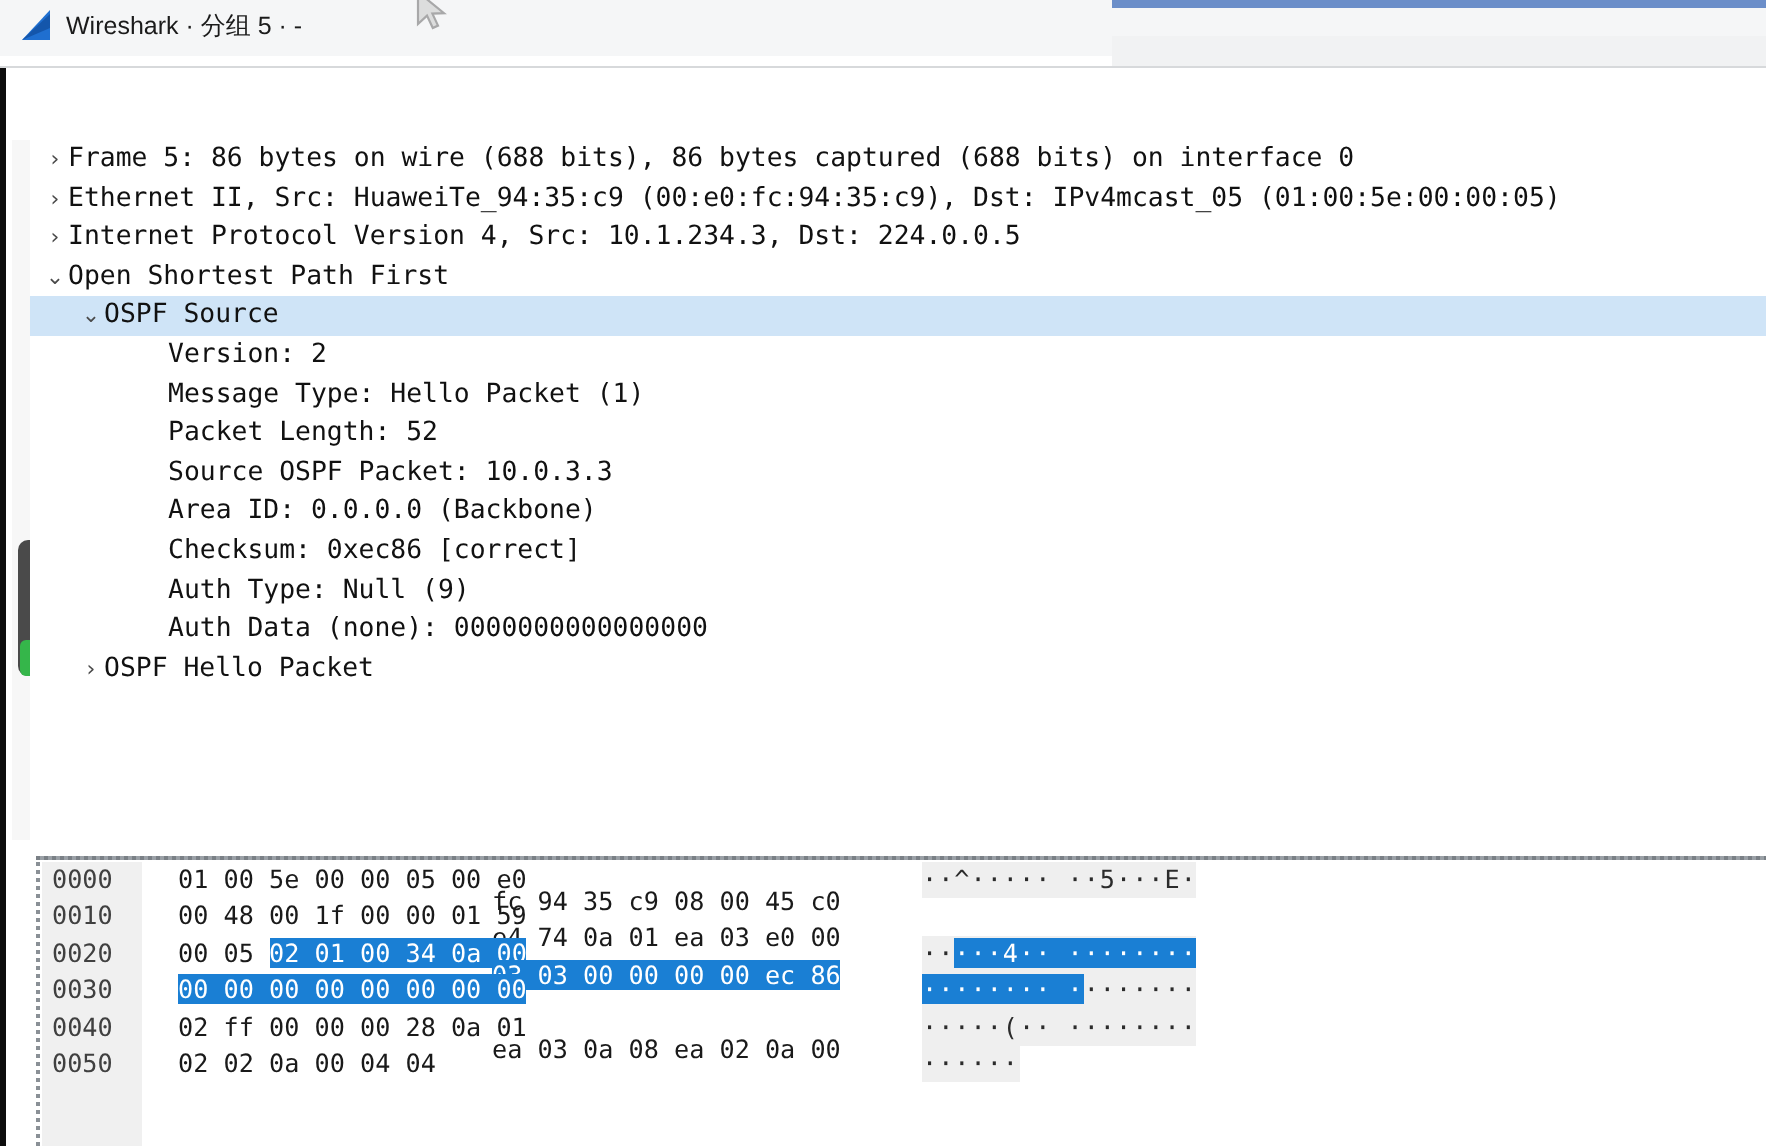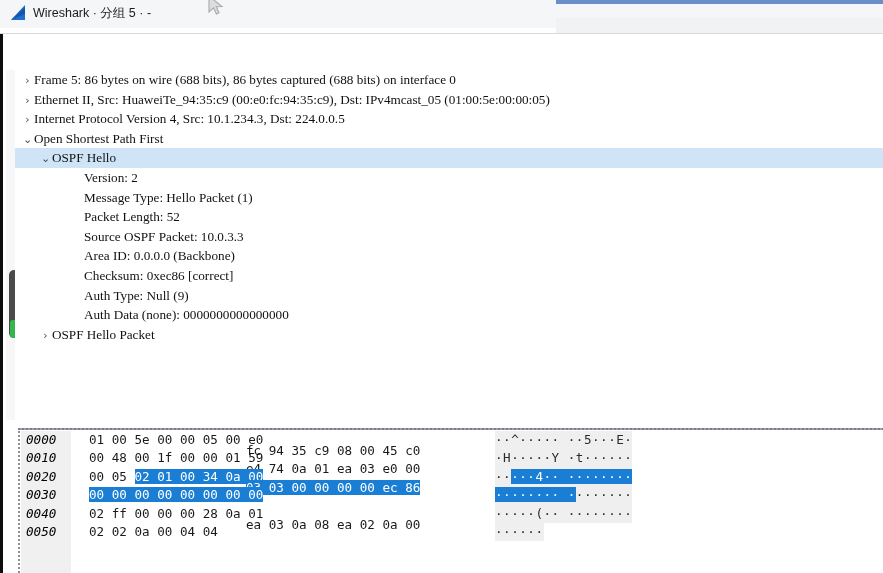--- a/index.html
+++ b/index.html
@@ -61,21 +61,21 @@
     white-space:nowrap;
   }
   .tree-row.selected{
     background:#cfe4f7;
   }
   .twisty{
     display:inline-block;width:13px;text-align:center;
     color:#4a4a4a;font-size:11px;
     font-family:"DejaVu Sans", sans-serif;
   }
-  .tree-label{display:inline;font-family:Liberation Serif, serif;}
+  .tree-label{display:inline;}
   .indent-0{padding-left:6px;}
   .indent-1{padding-left:24px;}
   .indent-2{padding-left:56px;}
   
   #vscroll-track{
     position:absolute;left:3px;top:36px;width:11px;height:350px;
     background:#f7f7f7;
   }
   #vscroll-thumb{
     position:absolute;left:3px;top:200px;width:11px;height:68px;
@@ -108,25 +108,25 @@
   #hex-gutter{
     position:absolute;left:3px;top:0;width:50px;height:176px;
     background:#f0f0f0;
   }
   .hex-row{
     position:relative;height:18.4px;line-height:18.4px;
     font-family:"DejaVu Sans Mono", monospace;
     font-size:12.6px;white-space:pre;
   }
   .hex-off{
-    position:absolute;left:8px;top:0;color:#000000;font-style:italic;
+    position:absolute;left:8px;top:0;color:#404040;
   }
   .hex-g1{position:absolute;left:71px;top:0;color:#1a1a1a;}
   .hex-g2{position:absolute;left:228px;top:11px;color:#1a1a1a;}
-  .hex-ascii{position:absolute;left:477px;top:0;color:#2b2b2b;letter-spacing:.5px;}
+  .hex-ascii{position:absolute;left:443px;top:0;color:#2b2b2b;letter-spacing:.5px;}
   .hex-row .sel{
     background:#1a7fd4;color:#ffffff;
   }
   .ascii-bg{background:#efefef;}
   #hex-bottom-fill{
     position:absolute;left:3px;top:114px;width:50px;height:62px;
     background:#f0f0f0;
   }
 </style>
 </head>
@@ -158,42 +158,42 @@
   <div id="vscroll-track">
     <div id="vscroll-thumb"></div>
     <div id="vscroll-marker"></div>
   </div>
 
   <div id="tree-pane">
       <div class="tree-row indent-0"><span class="twisty">›</span><span class="tree-label">Frame 5: 86 bytes on wire (688 bits), 86 bytes captured (688 bits) on interface 0</span></div>
       <div class="tree-row indent-0"><span class="twisty">›</span><span class="tree-label">Ethernet II, Src: HuaweiTe_94:35:c9 (00:e0:fc:94:35:c9), Dst: IPv4mcast_05 (01:00:5e:00:00:05)</span></div>
       <div class="tree-row indent-0"><span class="twisty">›</span><span class="tree-label">Internet Protocol Version 4, Src: 10.1.234.3, Dst: 224.0.0.5</span></div>
       <div class="tree-row indent-0"><span class="twisty">⌄</span><span class="tree-label">Open Shortest Path First</span></div>
-      <div class="tree-row indent-1 selected"><span class="twisty">⌄</span><span class="tree-label">OSPF Hello</span></div>
+      <div class="tree-row indent-1 selected"><span class="twisty">⌄</span><span class="tree-label">OSPF Source</span></div>
       <div class="tree-row indent-2"><span class="twisty"></span><span class="tree-label">Version: 2</span></div>
       <div class="tree-row indent-2"><span class="twisty"></span><span class="tree-label">Message Type: Hello Packet (1)</span></div>
       <div class="tree-row indent-2"><span class="twisty"></span><span class="tree-label">Packet Length: 52</span></div>
       <div class="tree-row indent-2"><span class="twisty"></span><span class="tree-label">Source OSPF Packet: 10.0.3.3</span></div>
       <div class="tree-row indent-2"><span class="twisty"></span><span class="tree-label">Area ID: 0.0.0.0 (Backbone)</span></div>
       <div class="tree-row indent-2"><span class="twisty"></span><span class="tree-label">Checksum: 0xec86 [correct]</span></div>
       <div class="tree-row indent-2"><span class="twisty"></span><span class="tree-label">Auth Type: Null (9)</span></div>
       <div class="tree-row indent-2"><span class="twisty"></span><span class="tree-label">Auth Data (none): 0000000000000000</span></div>
       <div class="tree-row indent-1"><span class="twisty">›</span><span class="tree-label">OSPF Hello Packet</span></div>
     </div>
 
   <div id="splitter"></div>
   <div id="hexpane-top-border"></div>
 
   <div id="hex-pane">
     <div id="hex-left-rail"></div>
     <div id="hex-gutter"></div>
     <div id="hex-bottom-fill"></div>
     <div id="hex-rows">
         <div class="hex-row"><span class="hex-off">0000</span><span class="hex-g1">01 00 5e 00 00 05 00 e0</span><span class="hex-g2">fc 94 35 c9 08 00 45 c0</span><span class="hex-ascii ascii-bg">··^····· ··5···E·</span></div>
-        <div class="hex-row"><span class="hex-off">0010</span><span class="hex-g1">00 48 00 1f 00 00 01 59</span><span class="hex-g2">e4 74 0a 01 ea 03 e0 00</span><span class="hex-ascii ascii-bg">·H·····Y ·t······</span></div>
+        <div class="hex-row"><span class="hex-off">0010</span><span class="hex-g1">00 48 00 1f 00 00 01 59</span><span class="hex-g2">e4 74 0a 01 ea 03 e0 00</span></div>
         <div class="hex-row"><span class="hex-off">0020</span><span class="hex-g1">00 05 <span class="sel">02 01 00 34 0a 00</span></span><span class="hex-g2"><span class="sel">03 03 00 00 00 00 ec 86</span></span><span class="hex-ascii ascii-bg">··<span class="sel">···4·· ········</span></span></div>
         <div class="hex-row"><span class="hex-off">0030</span><span class="hex-g1"><span class="sel">00 00 00 00 00 00 00 00</span></span><span class="hex-ascii ascii-bg"><span class="sel">········ ·</span>·······</span></div>
         <div class="hex-row"><span class="hex-off">0040</span><span class="hex-g1">02 ff 00 00 00 28 0a 01</span><span class="hex-g2">ea 03 0a 08 ea 02 0a 00</span><span class="hex-ascii ascii-bg">·····(·· ········</span></div>
         <div class="hex-row"><span class="hex-off">0050</span><span class="hex-g1">02 02 0a 00 04 04</span><span class="hex-g2"></span><span class="hex-ascii ascii-bg">······</span></div>
       </div>
   </div>
 
 </div>
 
 </body></html>

